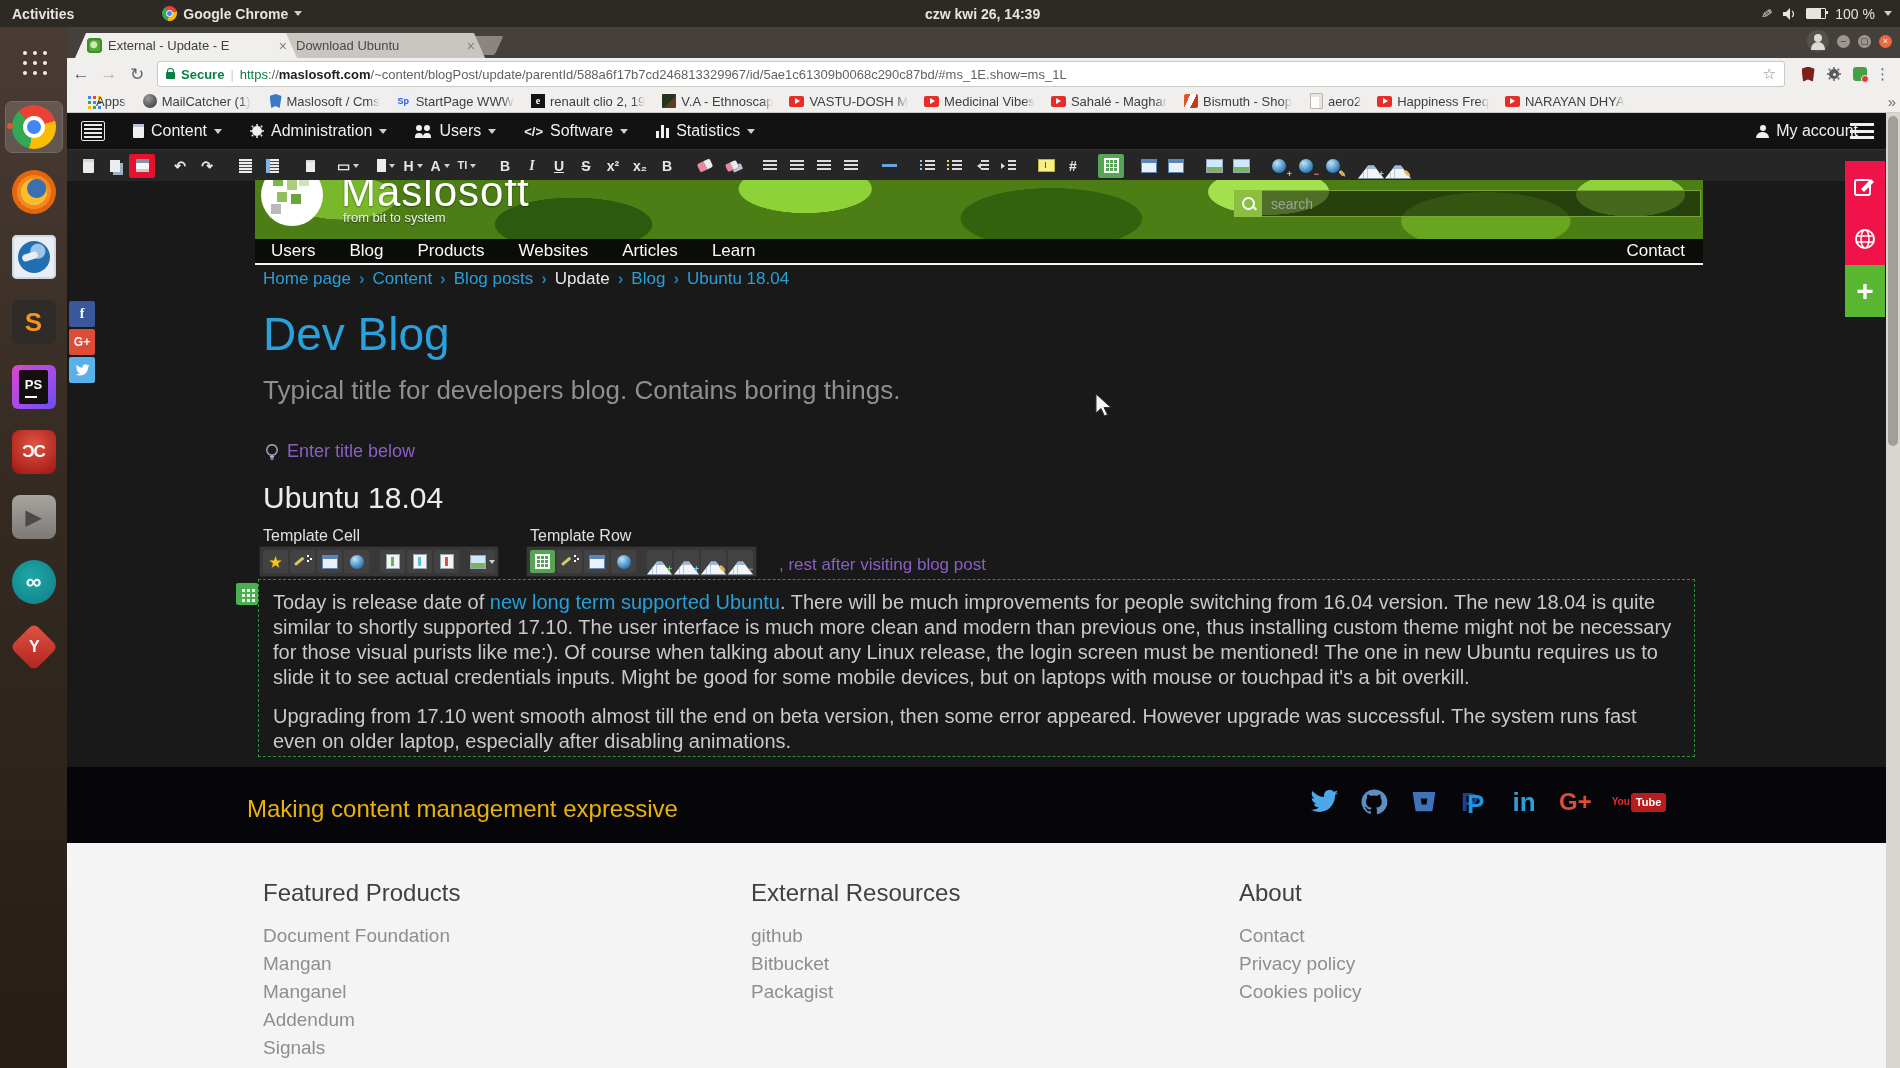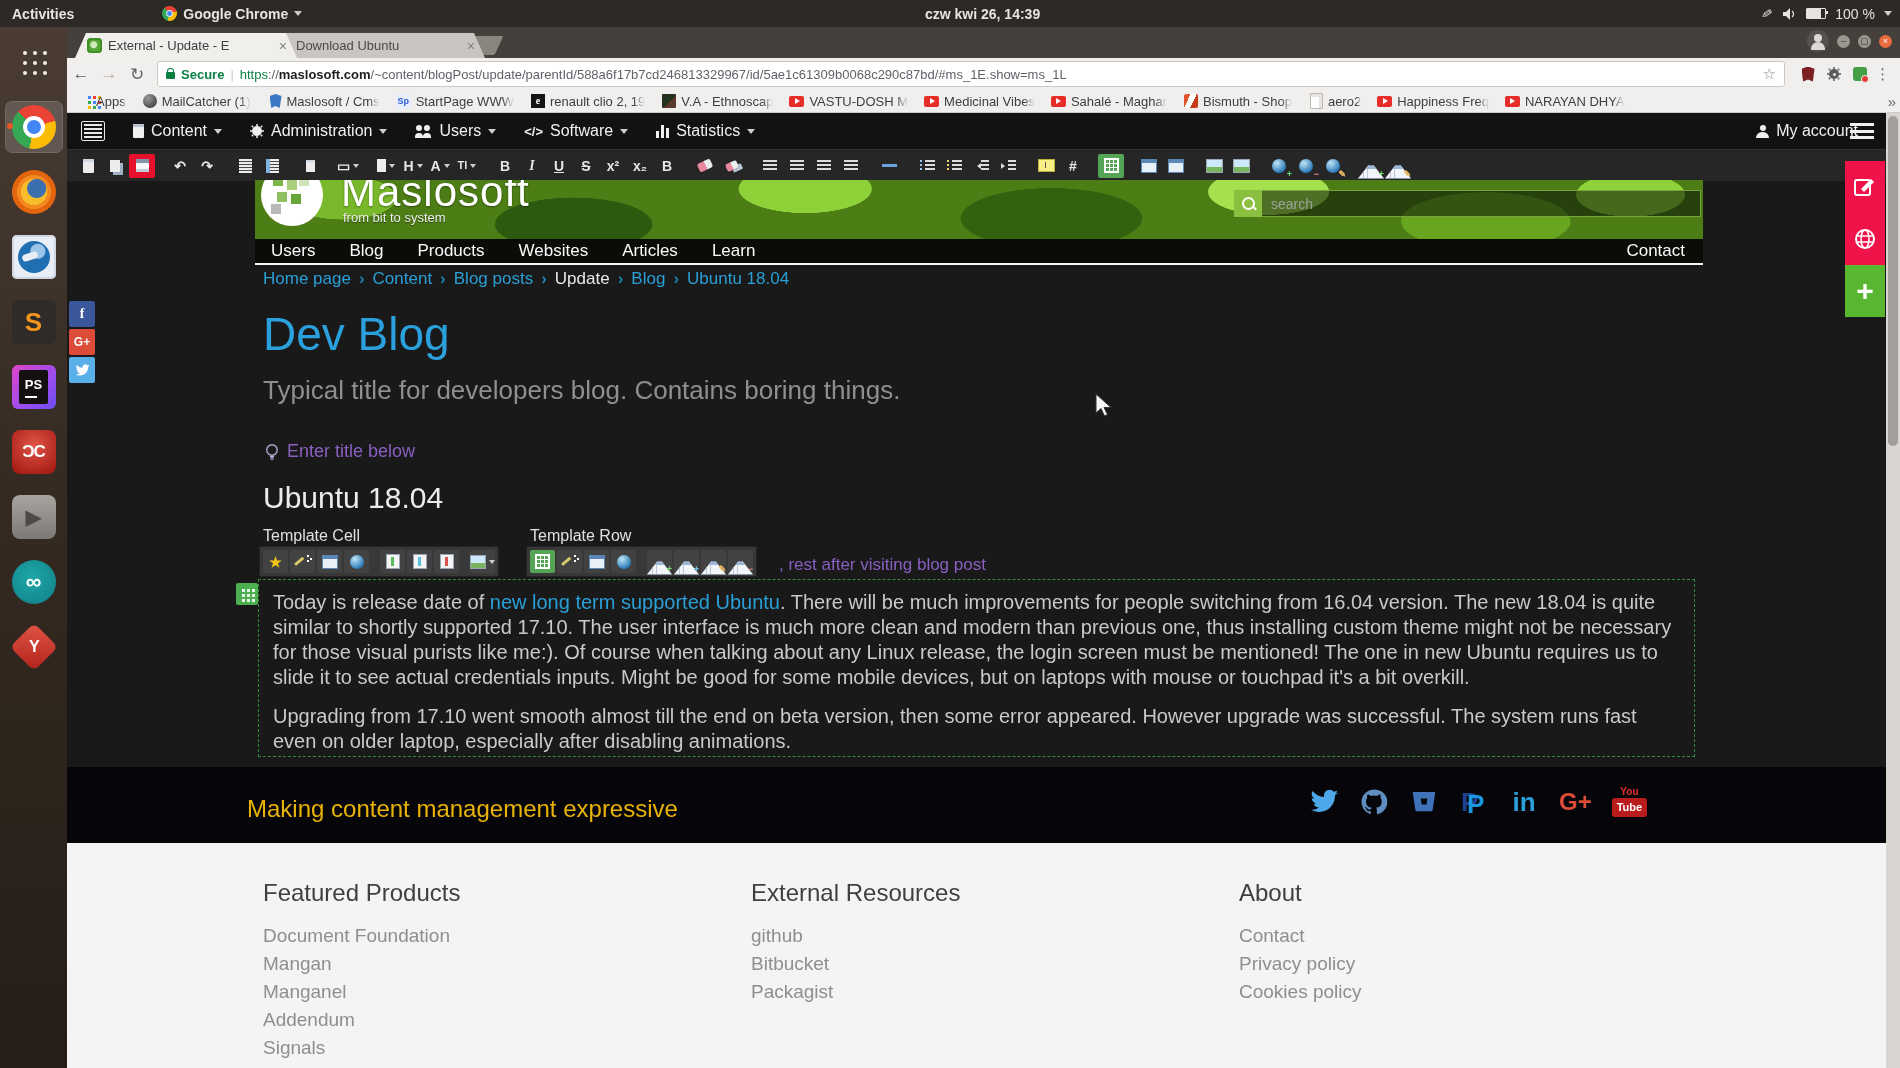--- a/index.html
+++ b/index.html
@@ -243,21 +243,21 @@
   
   .dfooter{position:absolute;left:0;top:654px;width:100%;height:76px;background:#06060a}
   .dfooter .tagline{position:absolute;left:180px;top:28px;font-size:24px;color:#eab308}
   .social{position:absolute;left:1242px;top:18px;display:flex;gap:20px;align-items:center}
   .soc{height:34px;min-width:30px;display:flex;align-items:center;justify-content:center}
   .soc-linkedin{color:#2d9fd8;font-weight:800;font-size:26px}
   .soc-googleplus{color:#dd4b39;font-weight:800;font-size:24px}
   .pp{position:relative;width:26px;height:30px;font:800 26px/30px "Liberation Sans",sans-serif}
   .pp b:first-child{position:absolute;left:0;top:0;color:#1f3f8f}
   .pp b:last-child{position:absolute;left:6px;top:2px;color:#1b99e0}
-  .soc-youtube{display:flex;flex-direction:column;gap:1px}
+  .soc-youtube{display:flex;flex-direction:row;gap:1px}
   .yt-top{color:#e62d27;font:800 10px/1 "Liberation Sans",sans-serif}
   .yt-box{background:#b91c1c;color:#fff;font:800 11px/1 "Liberation Sans",sans-serif;padding:4px 5px;border-radius:3px}
   .lfooter{position:absolute;left:0;top:730px;width:100%;height:225px;background:#f4f4f4}
   .fcol{position:absolute;top:36px}
   .fcol:nth-of-type(1){left:196px}.fcol:nth-of-type(2){left:684px}.fcol:nth-of-type(3){left:1172px}
   .fcol h3{margin:0 0 18px;font-size:24px;color:#404040;font-weight:500}
   .fcol ul{list-style:none;margin:0;padding:0}
   .fcol li{font-size:19px;color:#8e8e8e;margin-bottom:6px}
   
   .fab{position:absolute;left:1778px;width:40px;height:52px;display:flex;align-items:center;justify-content:center}

